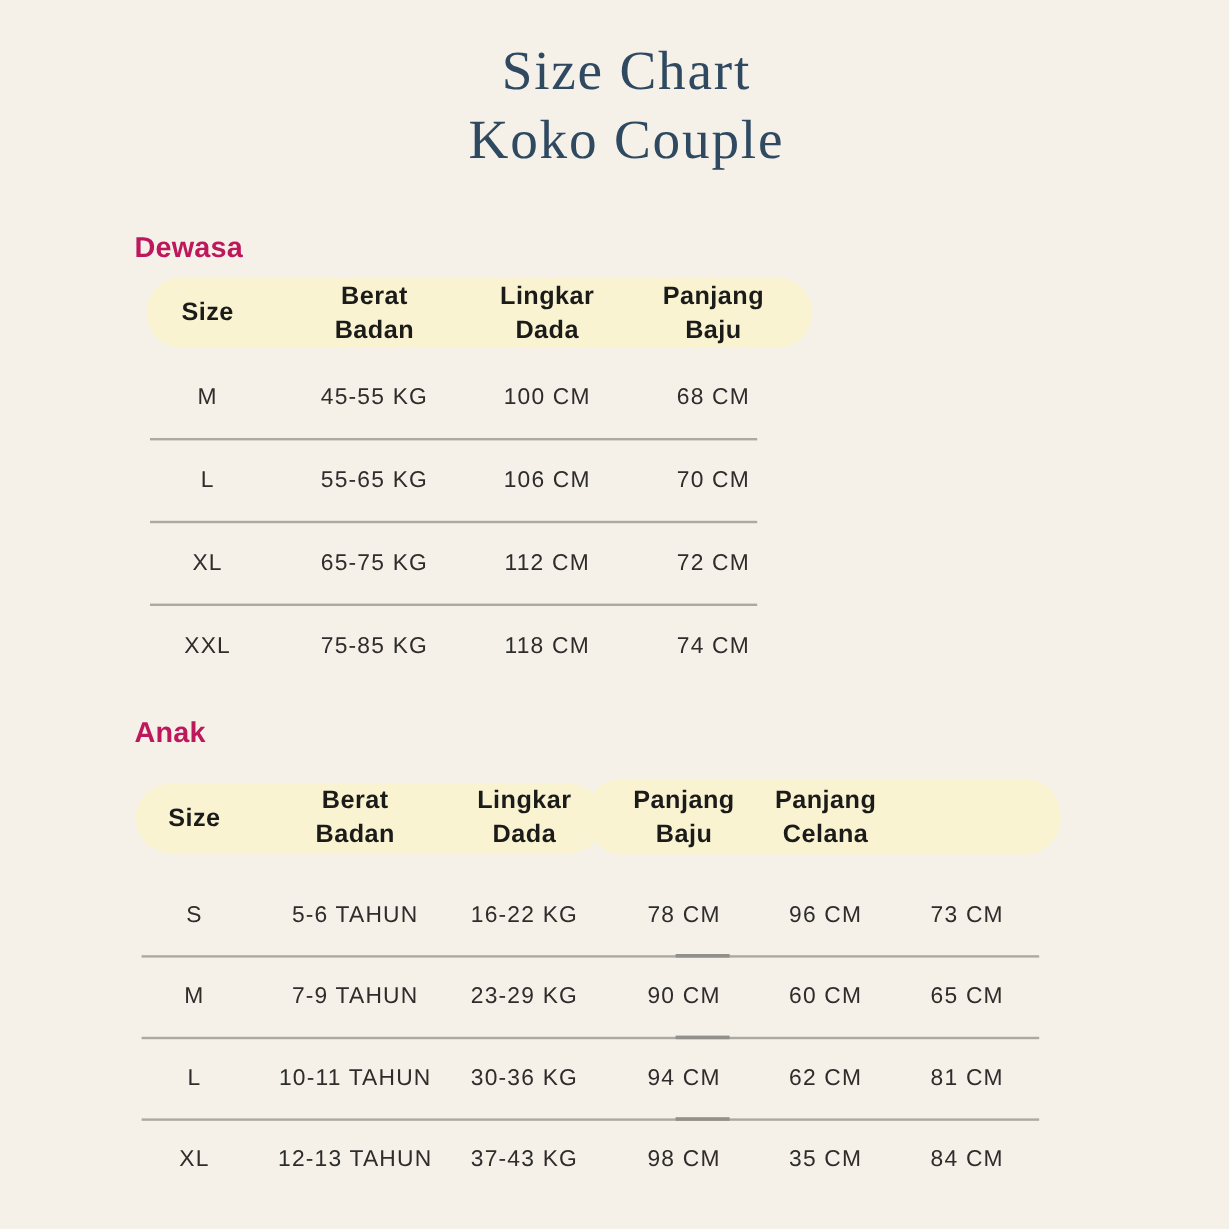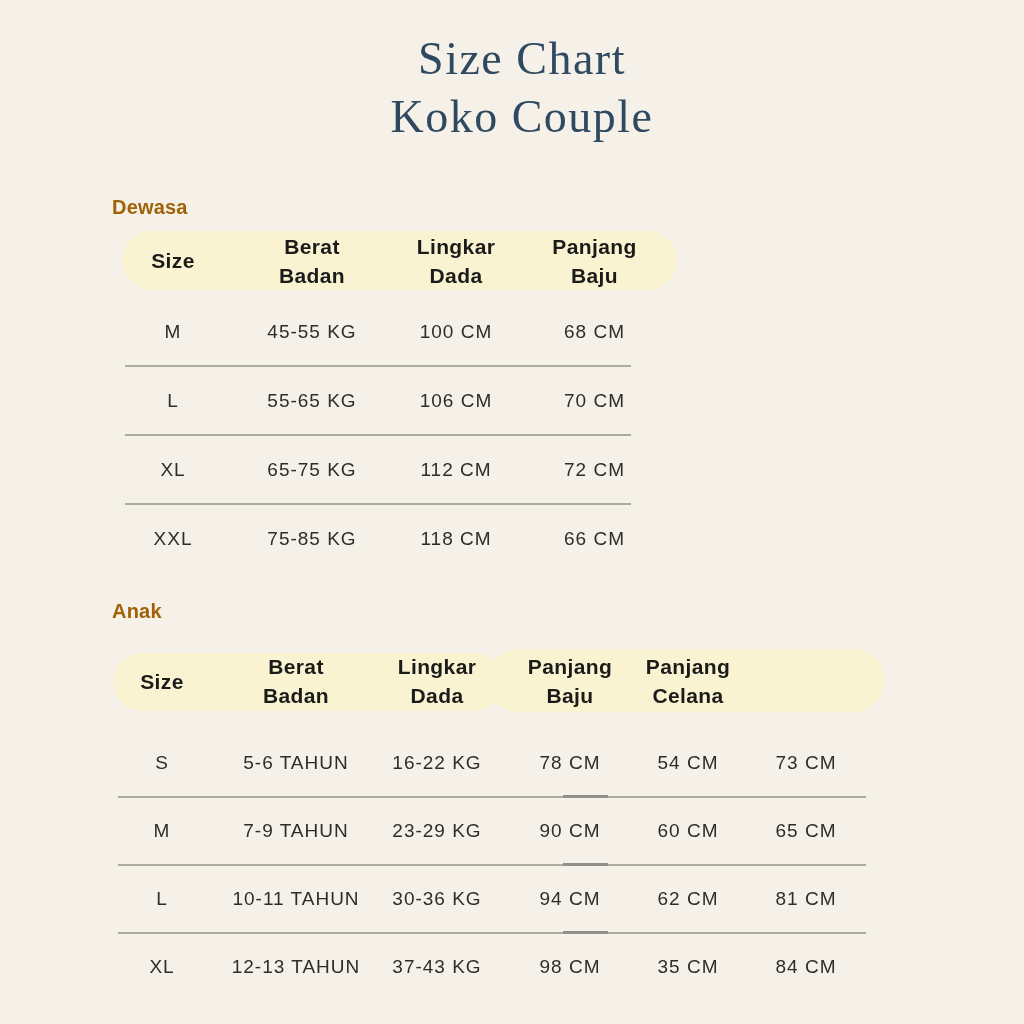--- a/index.html
+++ b/index.html
@@ -9,22 +9,22 @@
   }
   
   .title{
     position:absolute;top:30px;left:0;width:100%;text-align:center;
     font-family:"Liberation Serif","DejaVu Serif",serif;
     font-size:46px;line-height:58px;letter-spacing:1.5px;color:#2F4960;
     font-weight:400;
   }
   
   .heading{
-    position:absolute;left:112px;font-size:20px;line-height:30px;
-    font-weight:bold;color:#a16207;letter-spacing:.2px;
+    position:absolute;left:112px;font-size:24px;line-height:30px;
+    font-weight:bold;color:#be185d;letter-spacing:.2px;
   }
   .h-dewasa{top:192px;}
   .h-anak{top:596px;text-align:center;}
   
   .pill{position:absolute;background:#FAF3D2;border-radius:30px;}
   .pill-dewasa{left:122px;top:231px;width:555px;height:59px;}
   .pill-anak-left{left:113px;top:653px;width:390px;height:58px;}
   .pill-anak-right{left:488px;top:649px;width:396px;height:63px;}
   
   .hdr{position:absolute;display:grid;align-items:center;}
@@ -104,21 +104,21 @@
     <div class="row grid-dewasa">
       <div class="td">XL</div>
       <div class="td">65-75 KG</div>
       <div class="td">112 CM</div>
       <div class="td">72 CM</div>
     </div>
     <div class="row grid-dewasa">
       <div class="td">XXL</div>
       <div class="td">75-85 KG</div>
       <div class="td">118 CM</div>
-      <div class="td">66 CM</div>
+      <div class="td">74 CM</div>
     </div>
   </div>
 
   <div class="divider div-dewasa dd1"></div>
   <div class="divider div-dewasa dd2"></div>
   <div class="divider div-dewasa dd3"></div>
 
   <div class="heading h-anak">Anak</div>
 
   <div class="pill pill-anak-left"></div>
@@ -141,21 +141,21 @@
         <span>Panjang Celana</span>
       </div>
   </div>
 
   <div class="rows rows-anak">
     <div class="row grid-anak">
       <div class="td">S</div>
       <div class="td">5-6 TAHUN</div>
       <div class="td">16-22 KG</div>
       <div class="td">78 CM</div>
-      <div class="td">54 CM</div>
+      <div class="td">96 CM</div>
       <div class="td">73 CM</div>
     </div>
     <div class="row grid-anak">
       <div class="td">M</div>
       <div class="td">7-9 TAHUN</div>
       <div class="td">23-29 KG</div>
       <div class="td">90 CM</div>
       <div class="td">60 CM</div>
       <div class="td">65 CM</div>
     </div>

